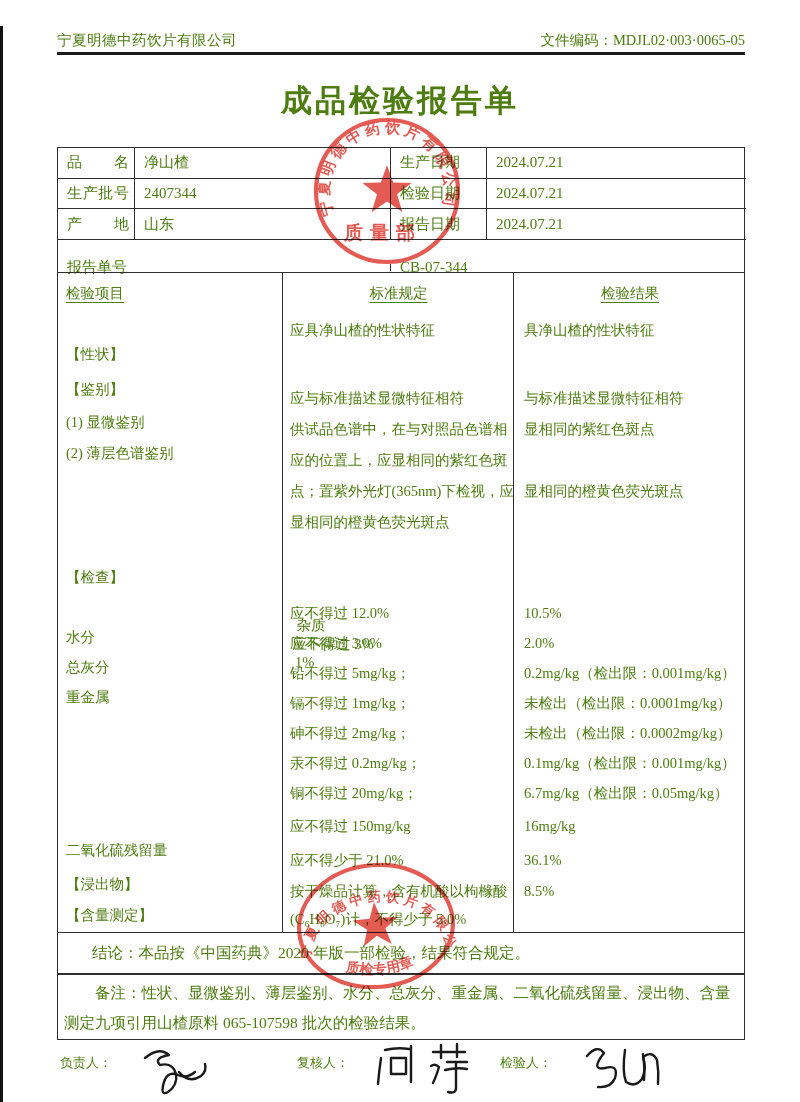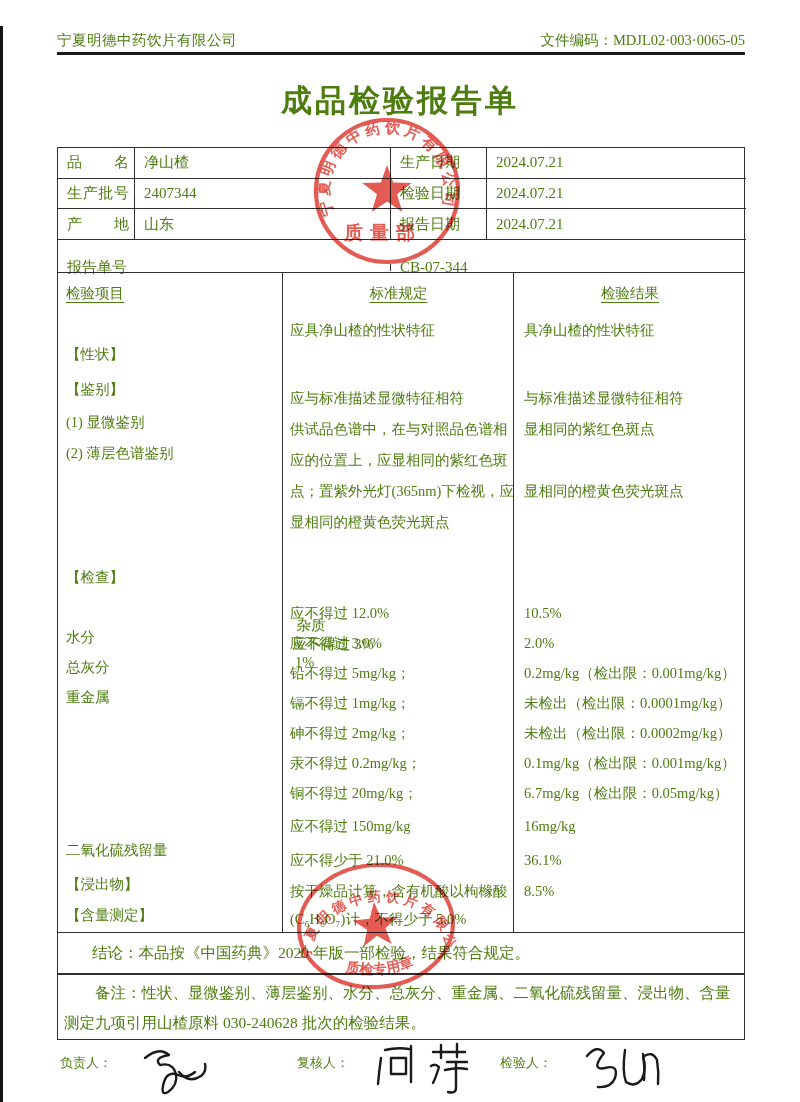--- a/index.html
+++ b/index.html
@@ -205,21 +205,21 @@
           <div class="mcell c2"></div>
         </div>
       </div>
   </div>
 
   <div class="conclusion-box">
     <div class="txt">结论：本品按《中国药典》2020 年版一部检验，结果符合规定。</div>
   </div>
 
   <div class="remark-box">
-    <div class="txt">备注：性状、显微鉴别、薄层鉴别、水分、总灰分、重金属、二氧化硫残留量、浸出物、含量测定九项引用山楂原料 030-240628 批次的检验结果。</div>
+    <div class="txt">备注：性状、显微鉴别、薄层鉴别、水分、总灰分、重金属、二氧化硫残留量、浸出物、含量测定九项引用山楂原料 065-107598 批次的检验结果。</div>
   </div>
 
   <div class="sig-row">
     <span class="sig-label sl1">负责人：</span>
     <svg class="sig-svg sg1" width="130" height="56" viewBox="0 0 130 56">
       <path class="sig-path" d="M18 16 q14 -12 24 -3 q-16 3 -9 10 q13 -3 16 9 q2 11 -8 18 q-7 4 -5 -6 q3 -16 15 -11 q9 4 17 -3"></path>
       <path class="sig-path" d="M52 30 q10 12 22 4 q6 -5 4 -12"></path>
     </svg>
     <span class="sig-label sl2">复核人：</span>
     <svg class="sig-svg sg2" width="125" height="60" viewBox="0 0 125 60">

